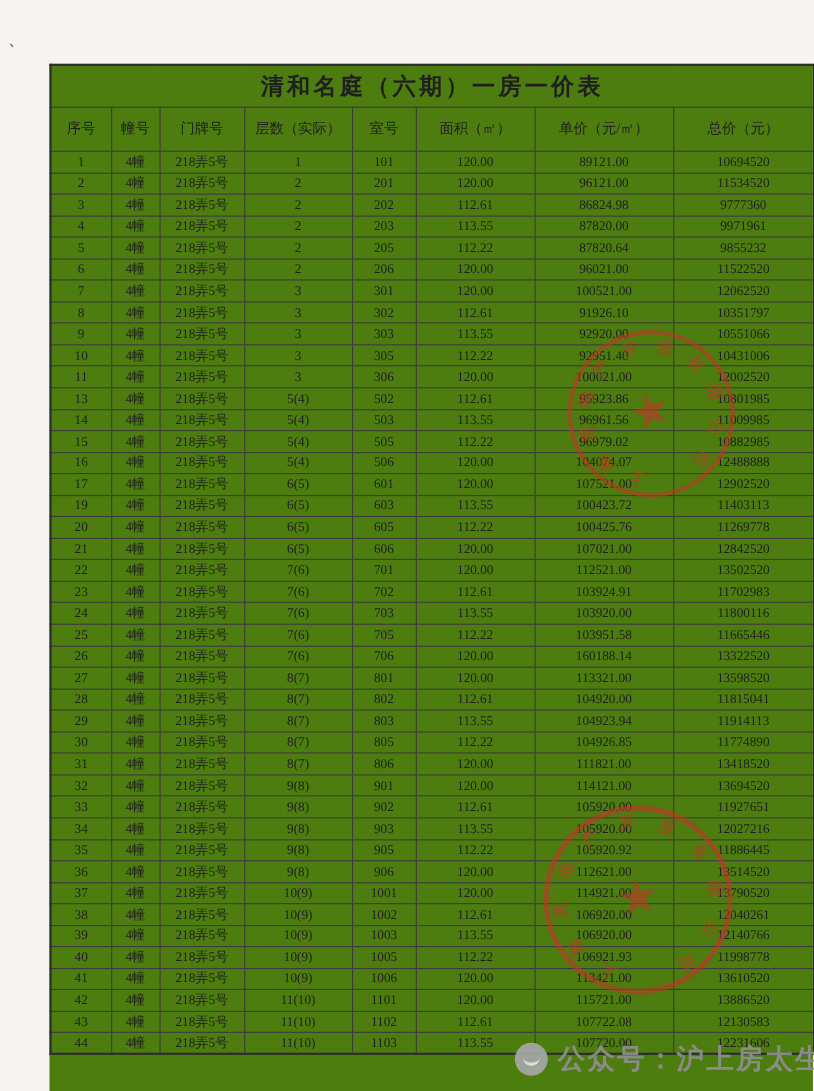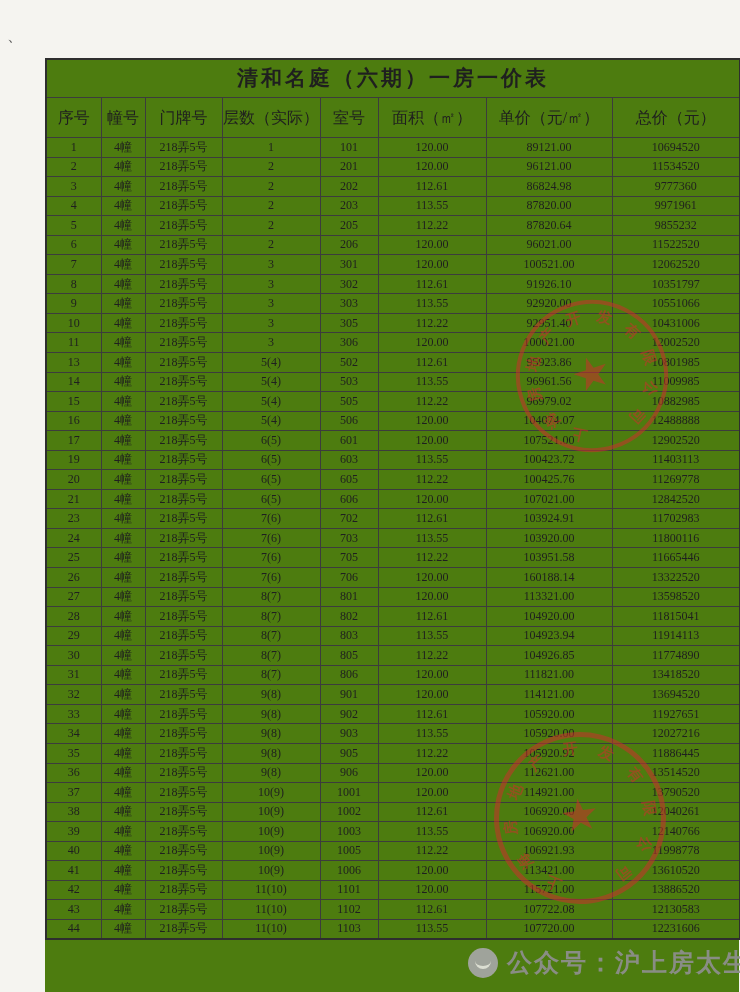--- a/index.html
+++ b/index.html
@@ -26,21 +26,21 @@
     text-align:center;vertical-align:middle;
     padding:0;font-weight:normal;
     font-size:12px;line-height:1.1;
     overflow:hidden;white-space:nowrap;
   }
   .c0{width:55px}.c1{width:44px}.c2{width:77px}.c3{width:98px}
   .c4{width:58px}.c5{width:108px}.c6{width:126px}.c7{width:128px}
   tr.title-row th{
     height:37px;font-size:21px;font-weight:bold;letter-spacing:3px;
   }
-  tr.col-row th{height:39px;font-size:16px;}
+  tr.col-row th{height:39px;font-size:13px;}
   tbody tr{height:19.55px;}
 
   
   .stamp{
     position:absolute;border-radius:50%;
     opacity:.55;pointer-events:none;color:#c9302c;
   }
   #stamp1{
     left:516px;top:300px;width:144px;height:144px;
     border:4px solid #c9302c;transform:rotate(-18deg);
@@ -295,20 +295,30 @@
           </tr>
           <tr>
             <td>21</td>
             <td>4幢</td>
             <td>218弄5号</td>
             <td>6(5)</td>
             <td>606</td>
             <td>120.00</td>
             <td>107021.00</td>
             <td>12842520</td>
+          </tr>
+          <tr>
+            <td>22</td>
+            <td>4幢</td>
+            <td>218弄5号</td>
+            <td>7(6)</td>
+            <td>701</td>
+            <td>120.00</td>
+            <td>112521.00</td>
+            <td>13502520</td>
           </tr>
           <tr>
             <td>23</td>
             <td>4幢</td>
             <td>218弄5号</td>
             <td>7(6)</td>
             <td>702</td>
             <td>112.61</td>
             <td>103924.91</td>
             <td>11702983</td>

